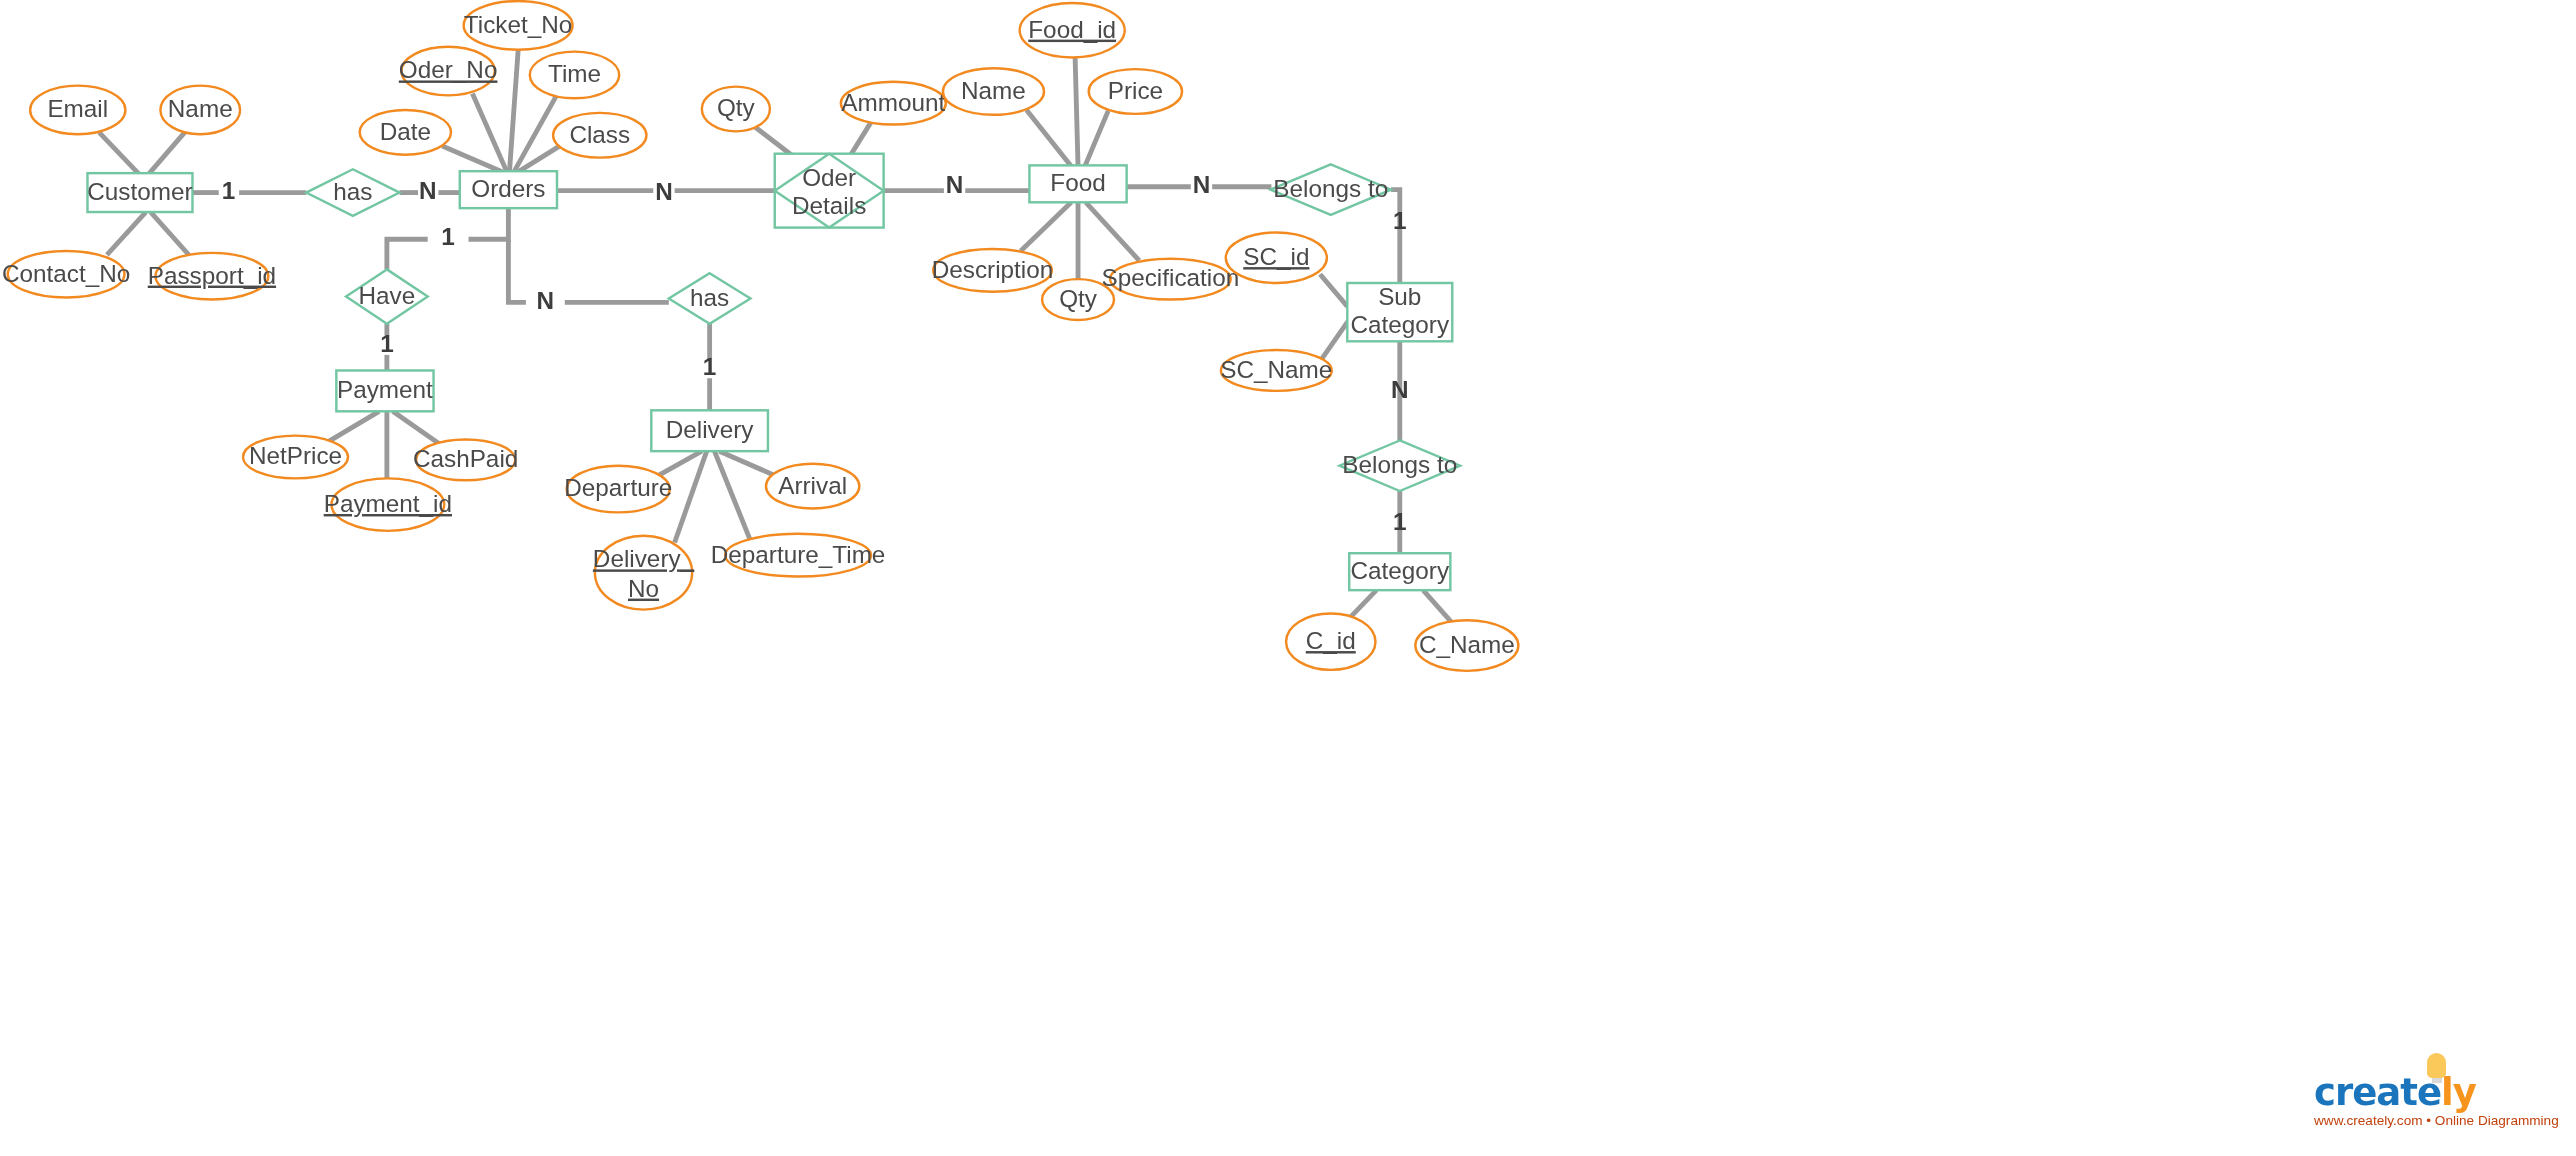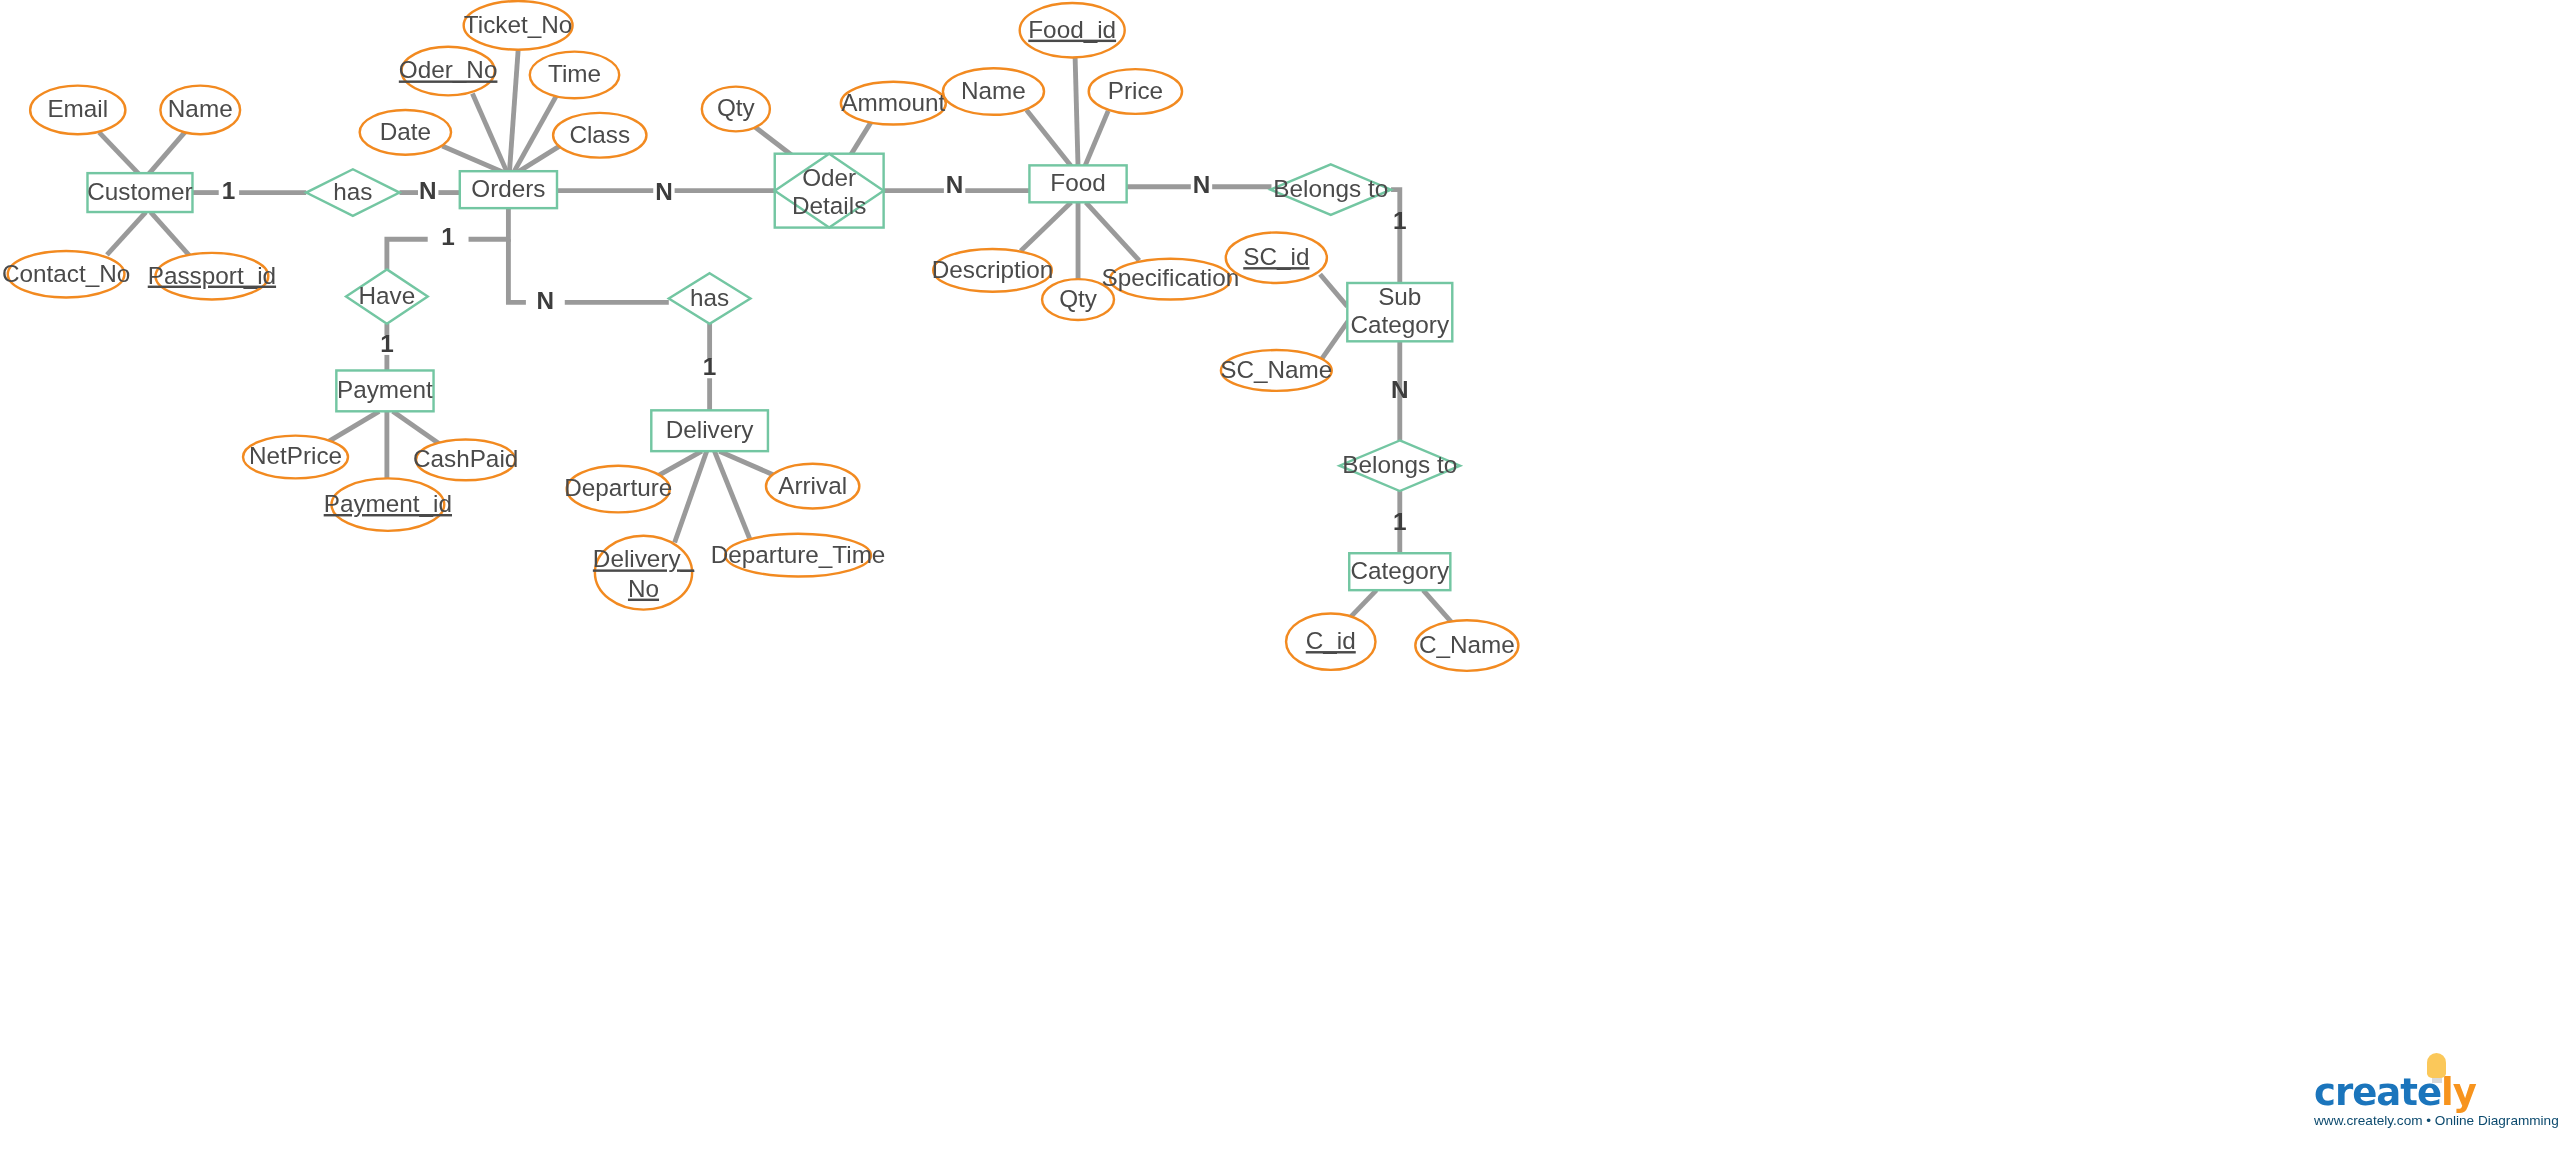--- a/index.html
+++ b/index.html
@@ -99,21 +99,21 @@
     position: absolute;
     left: 4.9px;
     bottom: -4.9px;
     width: 9.7px;
     height: 4.9px;
     background: #d9d9d9;
   }
   #wm-tag {
     font-family: "Liberation Sans", sans-serif;
     font-size: 13.6px;
-    color: #0c4a6e;
+    color: #c2410c;
     margin-top: 1.9px;
     white-space: nowrap;
   }
 </style>
 </head>
 <body>
 
 <div id="canvas">
 
   <svg id="er" viewBox="0 0 2650 1190">

